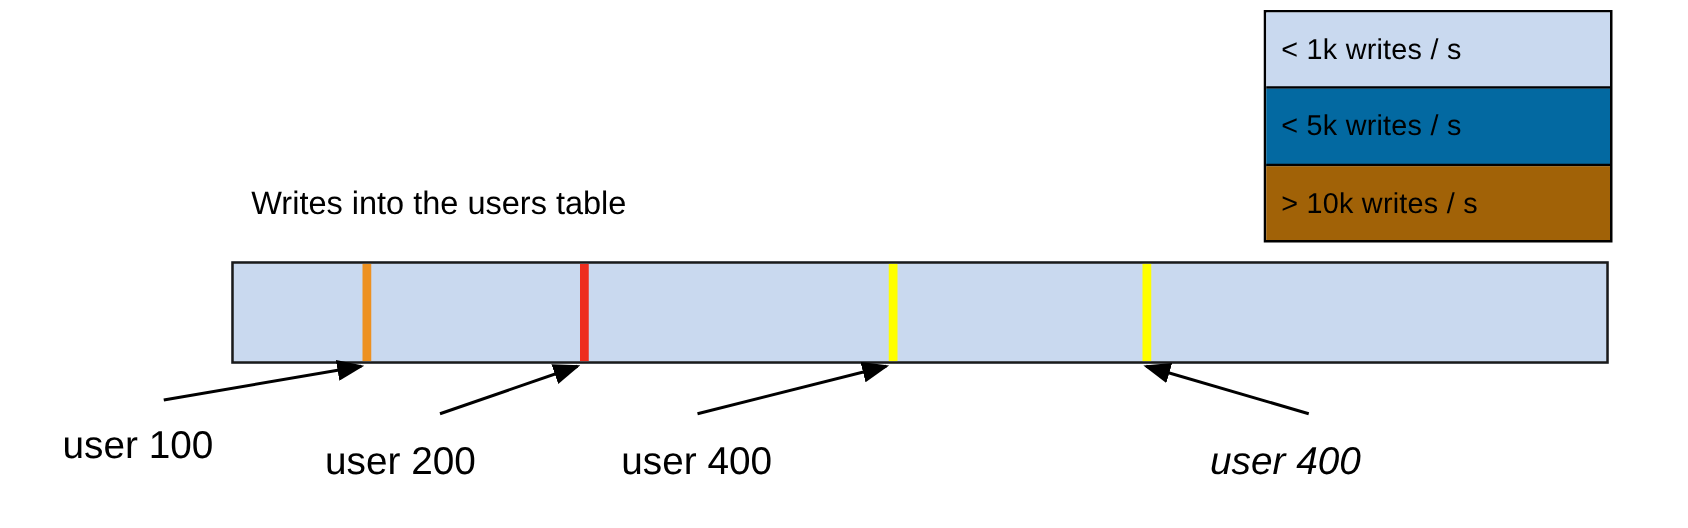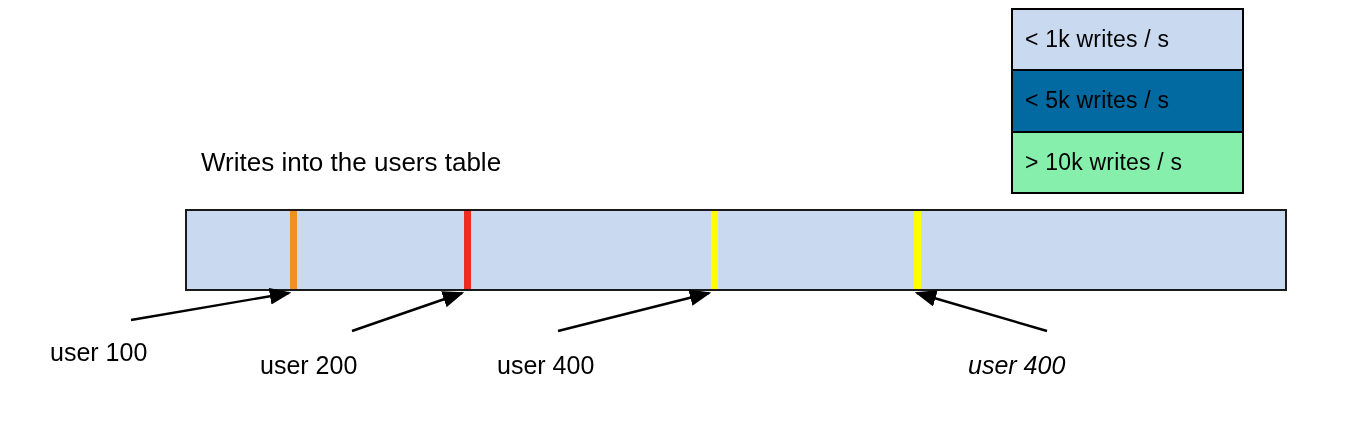--- a/index.html
+++ b/index.html
@@ -14,21 +14,21 @@
     overflow: hidden;
     font-family: "Liberation Sans", sans-serif;
     color: #000000;
   }
 
   
   #legend {
     position: absolute;
     left: 1011px;
     top: 8px;
-    width: 233px;
+    width: 279px;
     height: 186px;
     border: 2px solid #000000;
     box-sizing: border-box;
     display: flex;
     flex-direction: column;
     text-align: right;
   }
   .legend-row {
     flex: 1 1 0;
     display: flex;
@@ -74,36 +74,36 @@
   
   #annotations {
     position: absolute;
     left: 0; top: 0;
     width: 1350px;
     height: 422px;
     pointer-events: none;
   }
   .user-label {
     position: absolute;
-    font-size: 25px;
+    font-size: 31px;
     line-height: 1;
     white-space: nowrap;
   }
 </style>
 </head>
 <body>
 
 <div id="legend">
   <div class="legend-row" style="background: rgb(201, 217, 239);">
     <span>&lt; 1k writes / s</span>
   </div>
   <div class="legend-row" style="background: #0369a1;">
     <span>&lt; 5k writes / s</span>
   </div>
-  <div class="legend-row" style="background: #86efac;">
+  <div class="legend-row" style="background: #a16207;">
     <span>&gt; 10k writes / s</span>
   </div>
 </div>
 
 <div id="chart-title">Writes into the users table</div>
 
 <div id="bar" style="background: rgb(201, 217, 239); border-color: rgb(26, 26, 26);">
     <div class="stripe" style="left: 103px; background: rgb(237, 145, 33);"></div>
     <div class="stripe" style="left: 277px; background: rgb(238, 45, 30);"></div>
     <div class="stripe" style="left: 524px; background: rgb(255, 255, 0);"></div>

